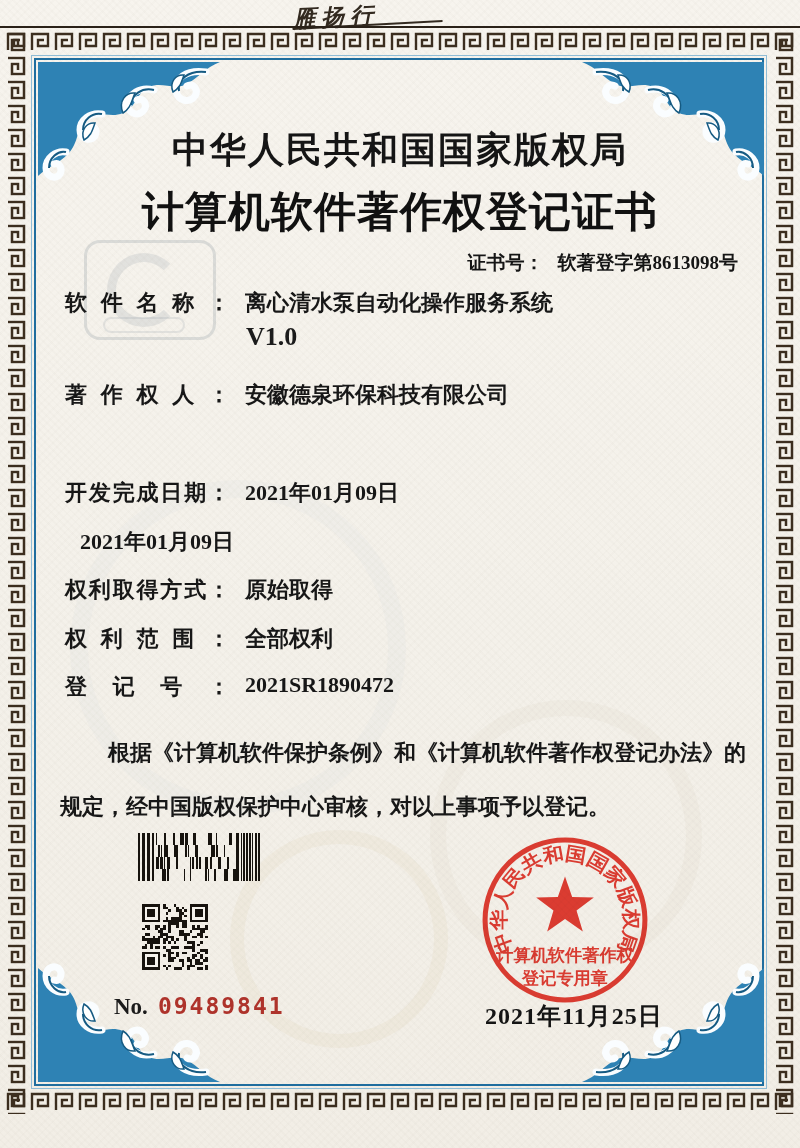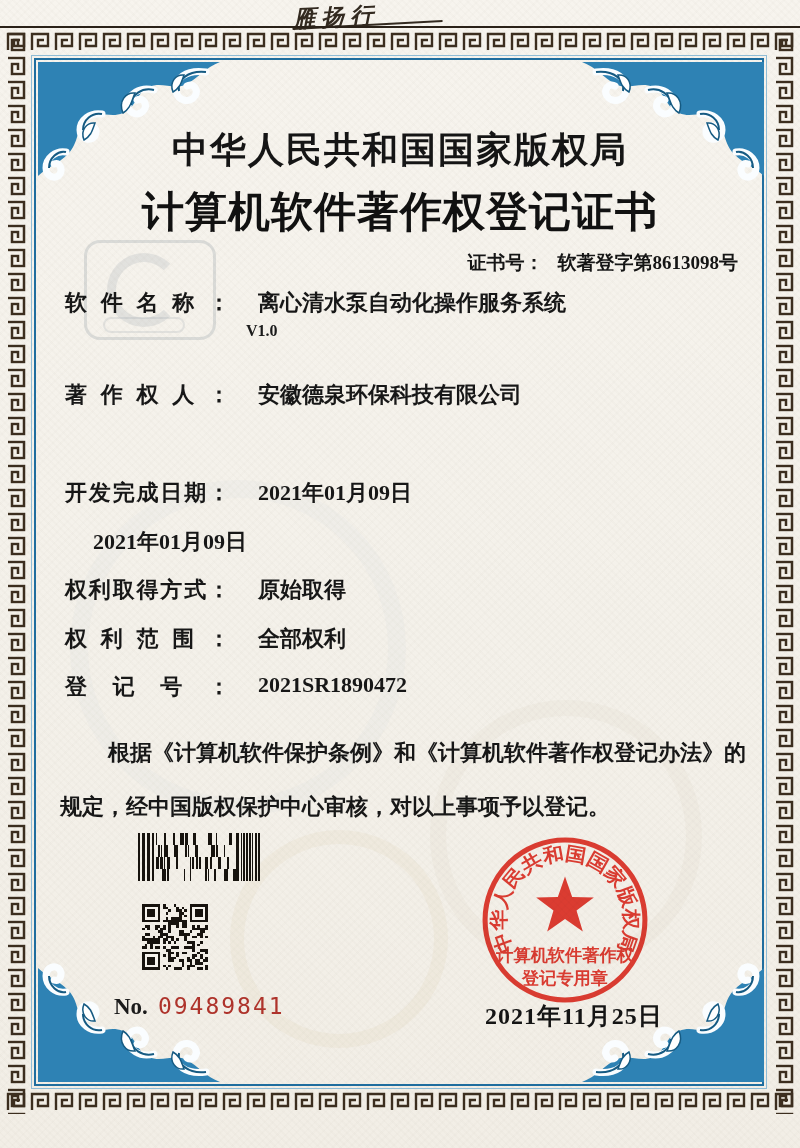--- a/index.html
+++ b/index.html
@@ -43,34 +43,34 @@
   
   .authority{position:absolute;left:0;top:126px;width:800px;text-align:center;
     font-size:36px;font-weight:900;letter-spacing:2px;color:#151515;}
   .certtitle{position:absolute;left:0;top:184px;width:800px;text-align:center;
     font-size:42px;font-weight:900;letter-spacing:1px;color:#111;}
   .certno{position:absolute;right:62px;top:250px;font-size:19px;font-weight:700;color:#151515;}
   .certno .lbl{margin-right:14px;}
   
   .row{position:absolute;left:65px;display:flex;font-size:22px;font-weight:700;color:#171717;}
   .f-label{width:165px;text-align:justify;text-align-last:justify;}
-  .f-value{margin-left:28px;white-space:nowrap;}
-  .version{position:absolute;left:246px;font-size:16px;font-weight:700;}
+  .f-value{margin-left:15px;white-space:nowrap;}
+  .version{position:absolute;left:246px;font-size:26px;font-weight:700;}
   
   .statement{position:absolute;left:60px;top:726px;width:686px;font-size:22px;
     font-weight:700;color:#171717;}
   .statement .l1{text-indent:2em;line-height:54px;text-align:right;}
   .statement .l2{line-height:54px;}
   
   .barcode{position:absolute;left:138px;top:832px;}
   .qrcode{position:absolute;left:142px;top:904px;}
   .serial{position:absolute;left:114px;top:993px;font-size:23px;}
   .serial .no{font-weight:700;color:#1b1b1b;margin-right:10px;}
   .serial .num{font-family:"DejaVu Sans Mono","Liberation Mono",monospace;
-    color:#ae332b;font-weight:400;letter-spacing:2px;}
+    color:#ae332b;font-weight:700;letter-spacing:2px;}
   
   .issuedate{position:absolute;left:485px;top:1000px;font-size:24px;font-weight:700;color:#141414;letter-spacing:1px;text-align:right;}
   .seal{position:absolute;left:479px;top:834px;width:172px;height:172px;
     mix-blend-mode:multiply;opacity:.95;}
 </style>
 </head>
 <body>
 
 <div class="page">
 

